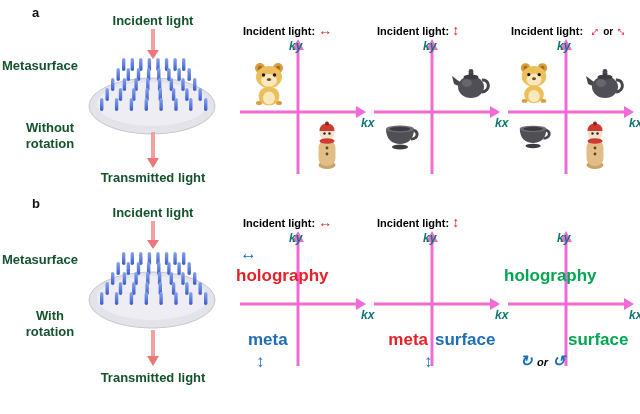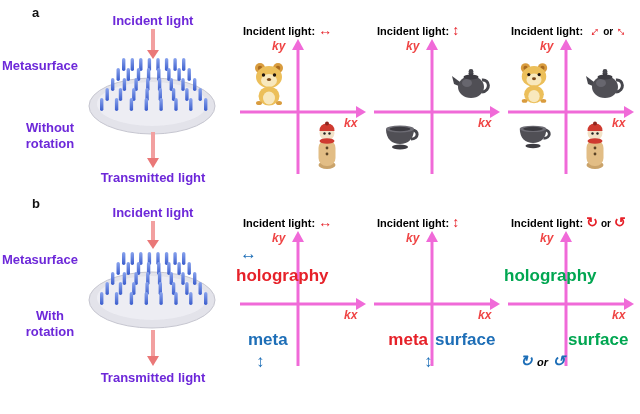--- a/index.html
+++ b/index.html
@@ -1,40 +1,40 @@
 <!DOCTYPE html>
 <html><head>
 <meta charset="utf-8">
 <style>
   * { margin:0; padding:0; box-sizing:border-box; }
   body { font-family:"Liberation Sans", sans-serif; background:#fff; color:#111; }
   .fig { position:relative; width:640px; height:414px; background:#ffffff; overflow:hidden; }
   .abs { position:absolute; }
-  .lbl { font-weight:bold; font-size:13px; color:#6d28d9; white-space:nowrap; }
+  .lbl { font-weight:bold; font-size:13px; color:#14532d; white-space:nowrap; }
   .center { text-align:center; }
   .panel-letter { font-weight:bold; font-size:13px; }
 
   
   .kdiag { position:absolute; width:134px; height:175px; }
   .kd-a1 { left:236px; top:22px; }
   .kd-a2 { left:370px; top:22px; }
   .kd-a3 { left:504px; top:22px; }
   .kd-b1 { left:236px; top:214px; }
   .kd-b2 { left:370px; top:214px; }
   .kd-b3 { left:504px; top:214px; }
   .ktitle { position:absolute; top:0; left:7px; font-size:11px; font-weight:bold; white-space:nowrap; color:#000; }
   .ktitle .arr { font-size:14px; font-weight:bold; }
   .ktitle .or { font-size:10px; color:#000; }
   .red   { color:#e62129; }
   .blue  { color:#1d6eb7; }
   .green { color:#00a651; }
   .diag-ne { display:inline-block; transform:rotate(-45deg); }
   .diag-nw { display:inline-block; transform:rotate(45deg); }
   .axes { position:absolute; left:0; top:14px; }
-  .klabel { position:absolute; font-style:italic; font-weight:bold; font-size:12px; color:#ef4444; }
+  .klabel { position:absolute; font-style:italic; font-weight:bold; font-size:12px; color:#0f766e;margin-left:17px; }
   .ky-pos { left:36px; top:17px; }
   .kx-pos { left:108px; top:94px; }
   .qobj { position:absolute; line-height:0; }
   .kword { position:absolute; font-weight:bold; font-size:17px; white-space:nowrap; z-index:3; }
   .kspan { left:0; width:134px; text-align:left; }
   .karr  { position:absolute; font-weight:bold; font-size:17px; z-index:3; }
   .knote { position:absolute; font-weight:bold; z-index:3; white-space:nowrap;font-style:italic; }
   .knote .circ { font-size:15px; }
   .knote .or { font-size:11px; color:#000; font-weight:bold; }
 
@@ -380,26 +380,20 @@
       <polygon points="120,70 120,82 130,76" fill="#f06ad8"></polygon>
     </svg>
     <div class="klabel ky-pos">ky</div>
     <div class="klabel kx-pos">kx</div>
     <div class="kword red" style="left:0; width:58px; text-align:right; top:116px;">meta</div>
     <div class="kword blue" style="left:65px; top:116px;">surface</div>
     <div class="karr blue" style="left:54px; top:138px;">↕</div>
   </div>
 
   <div class="kdiag kd-b3">
-    <div class="ktitle">
-      <span>Incident light:</span>
-      <span class="arr red">↻</span>
-      <span class="or">or</span>
-      <span class="arr red">↺</span>
-    </div>
     <svg class="axes" width="134" height="158">
       <line x1="62" y1="12" x2="62" y2="138" stroke="#f06ad8" stroke-width="3"></line>
       <polygon points="56,14 68,14 62,3" fill="#f06ad8"></polygon>
       <line x1="4" y1="76" x2="121" y2="76" stroke="#f06ad8" stroke-width="3"></line>
       <polygon points="120,70 120,82 130,76" fill="#f06ad8"></polygon>
     </svg>
     <div class="klabel ky-pos">ky</div>
     <div class="klabel kx-pos">kx</div>
     <div class="kword kspan green" style="top:52px;">holography</div>
     <div class="kword green" style="left:64px; top:116px;">surface</div>

